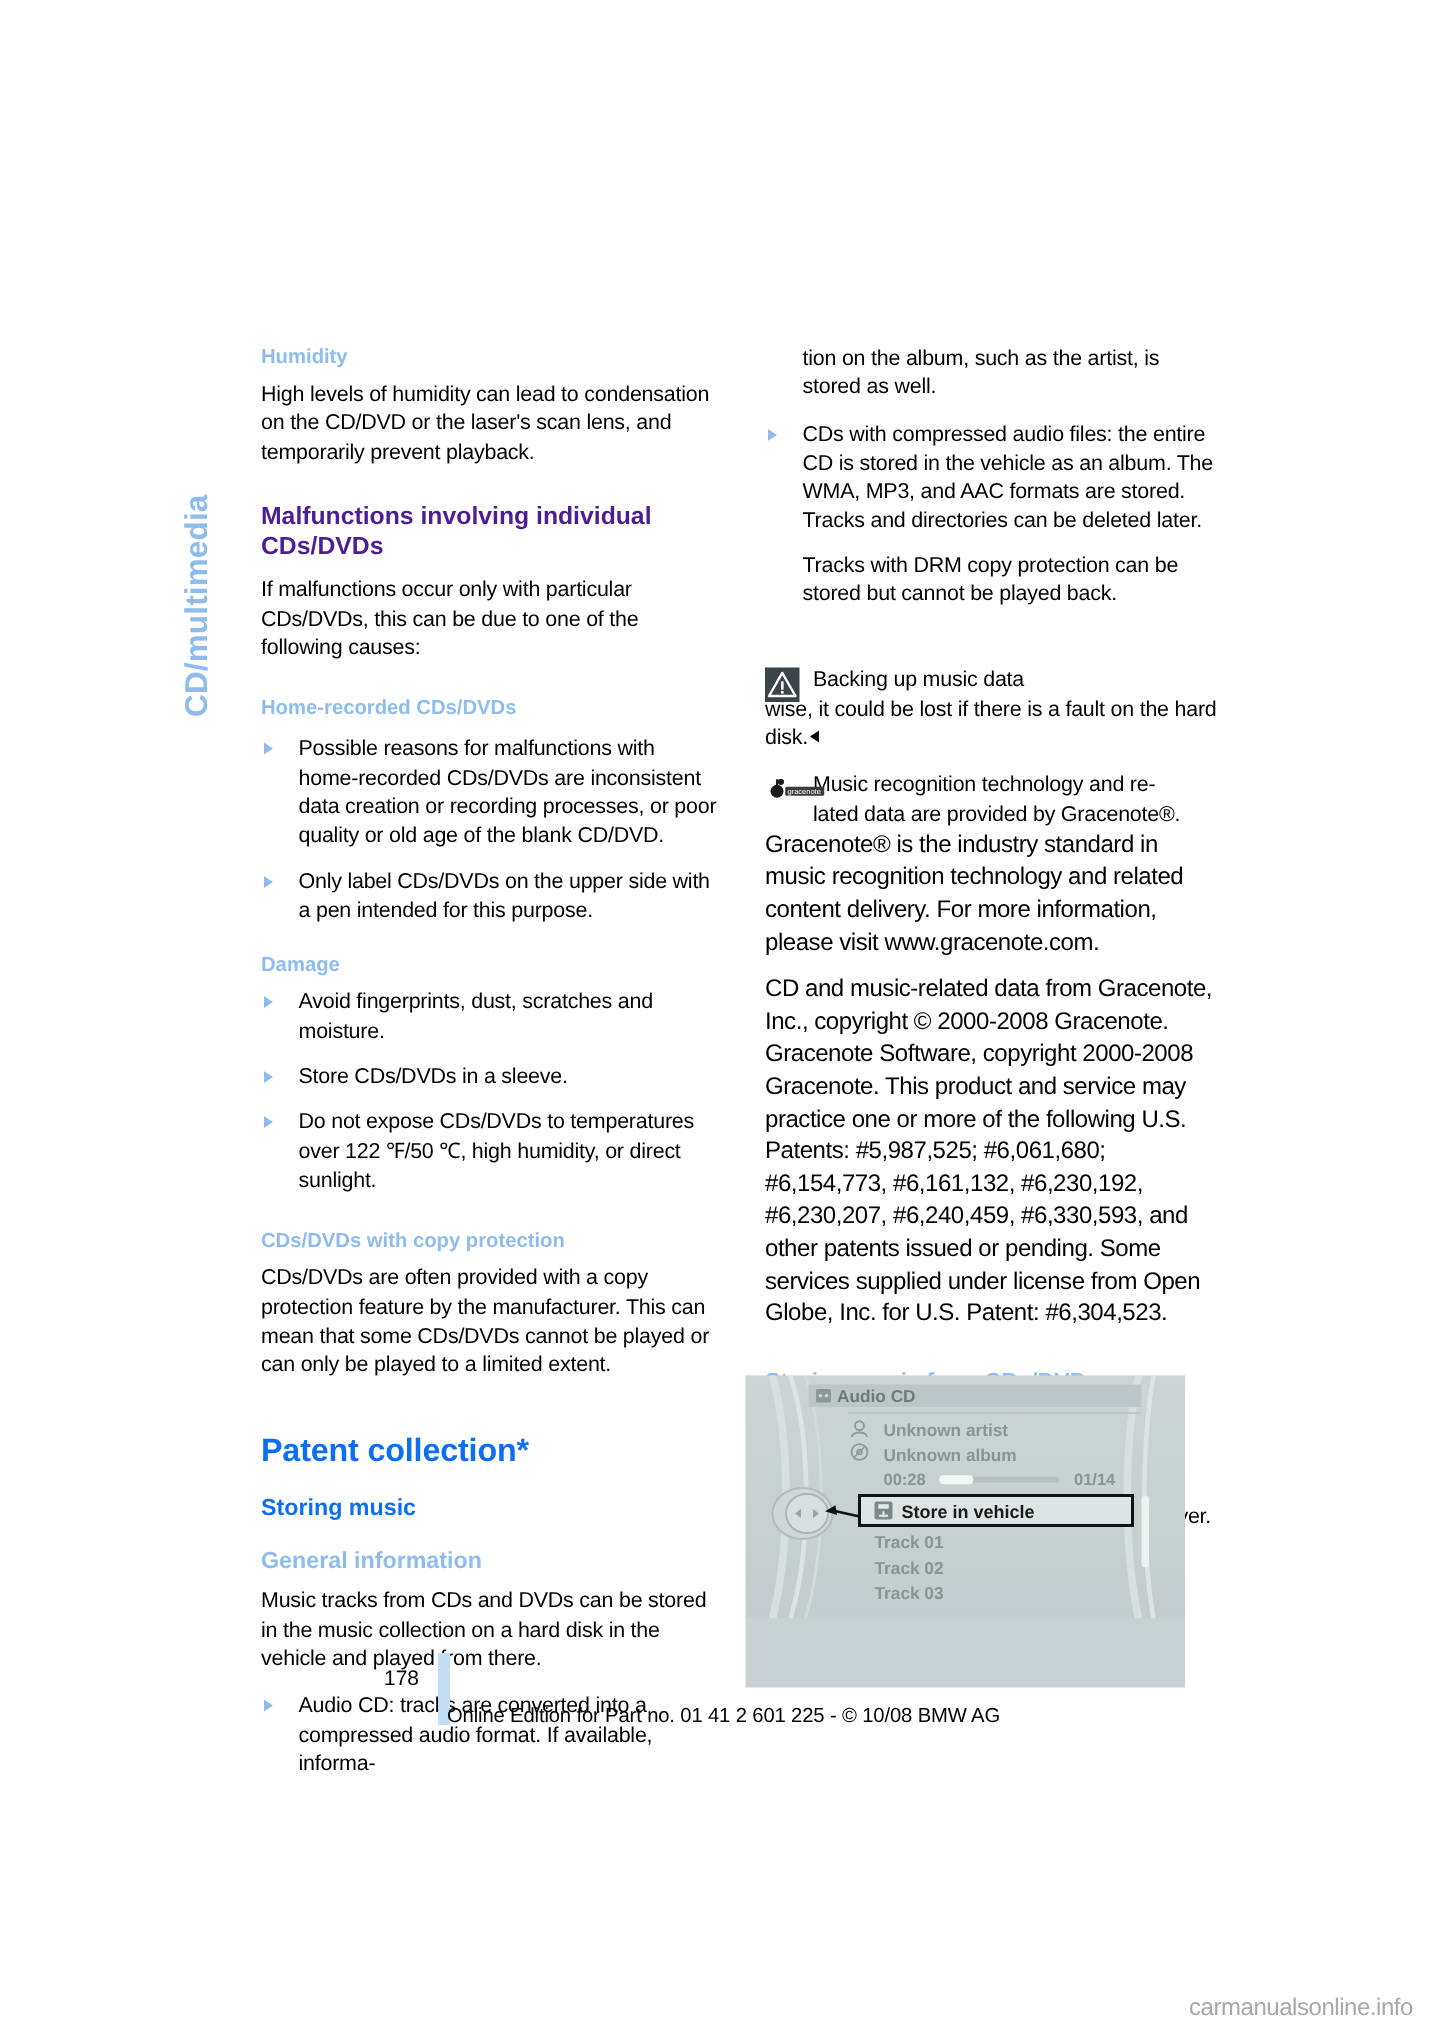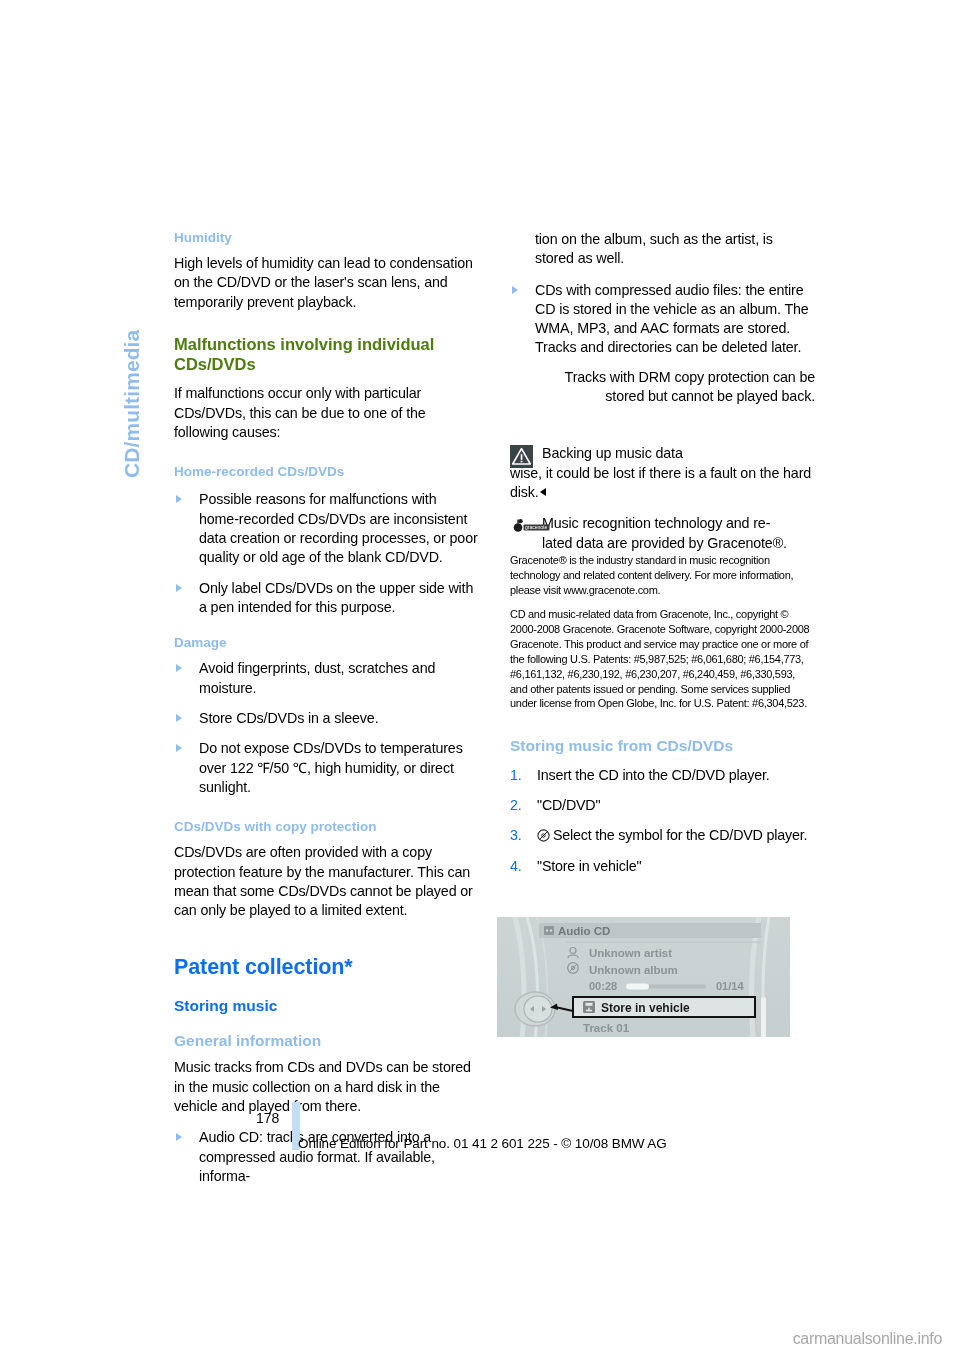--- a/index.html
+++ b/index.html
@@ -72,21 +72,21 @@
   .h3 {
     font-size: 15.5px;
     font-weight: bold;
     color: #8fbcec;
     margin: 0;
     line-height: 1.2;
   }
   .h3-big {
     font-size: 16.5px;
     font-weight: bold;
-    color: #4d7c0f;
+    color: #4c1d95;
     margin: 0;
     line-height: 1.22;
   }
   .h4 {
     font-size: 13.5px;
     font-weight: bold;
     color: #8fbcec;
     margin: 0;
     line-height: 1.2;
   }
@@ -126,21 +126,20 @@
     position: absolute;
     left: 2px;
     top: 5px;
     width: 0; height: 0;
     border-left: 6px solid #8fbcec;
     border-top: 4.5px solid transparent;
     border-bottom: 4.5px solid transparent;
   }
   .sub-para {
     margin-top: 10px;
-    text-align: right;
   }
 
   
   ol.steps > li {
     position: relative;
     padding-left: 27px;
     font-size: 14.3px;
     line-height: 1.35;
     color: #000;
     margin-bottom: 11px;
@@ -211,40 +210,40 @@
     width: 40px;
     height: 14px;
   }
   .grace-first {
     margin-left: 32px;
     font-size: 14.3px;
     line-height: 1.35;
     letter-spacing: -0.15px;
   }
   .grace-rest {
-    font-size: 11px;
+    font-size: 16px;
     line-height: 1.35;
     letter-spacing: -0.3px;
   }
 
   
   .cd-symbol {
     display: inline-block;
     width: 13px; height: 13px;
     vertical-align: -2px;
     margin-right: 3px;
   }
 
   
   .shot {
     position: absolute;
     left: 497px;
     top: 917px;
     width: 293px;
-    height: 120px;
+    height: 208px;
     background: #c9d2d2;
     overflow: hidden;
   }
   .shot-inner { position: absolute; inset: 0; }
 
   
   .pagenum {
     position: absolute;
     left: 256px;
     top: 1110px;

